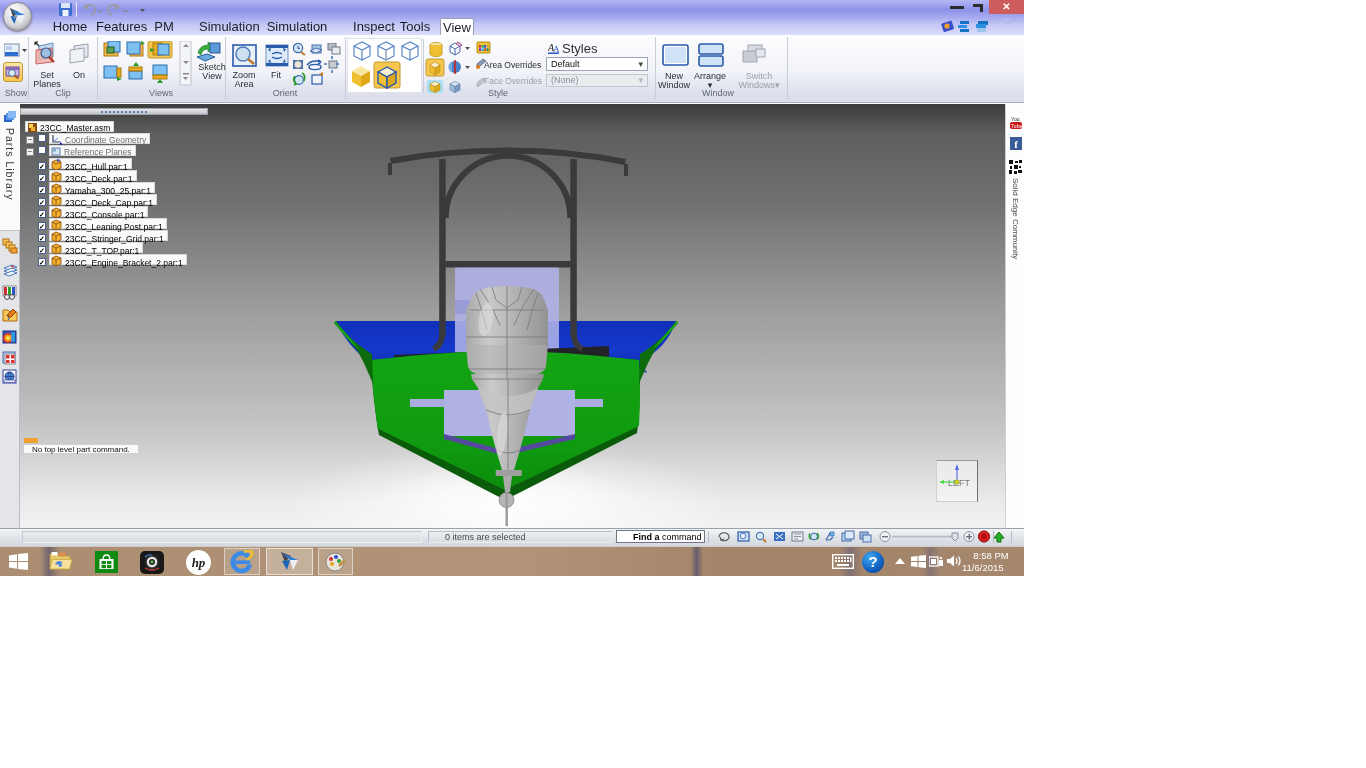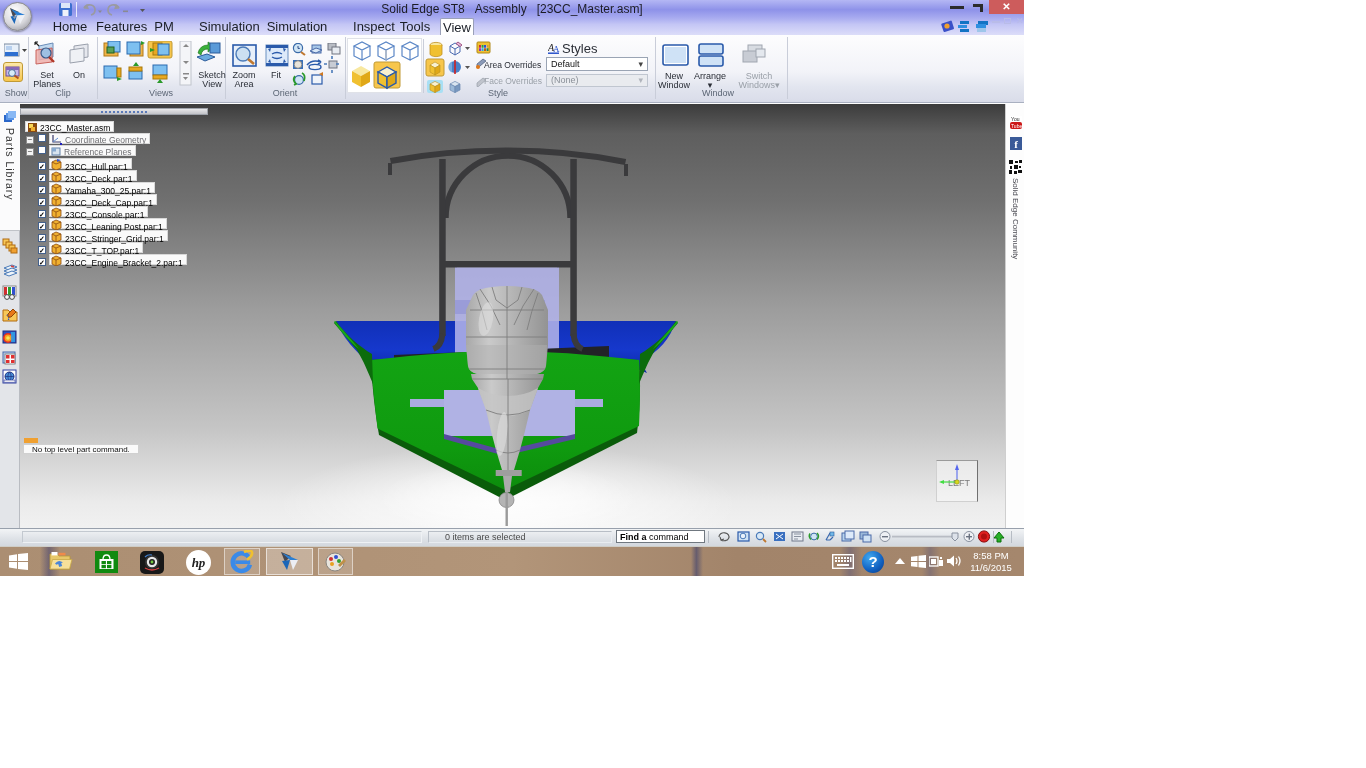--- a/index.html
+++ b/index.html
@@ -77,21 +77,20 @@
       <rect x="6.5" y="8" width="6" height="6" fill="#eef2fa"></rect>
       <rect x="20" y="0" width="1" height="15" fill="#ffffff" opacity=".8"></rect>
       <path d="M28 6 q2 -4 7 -3 q4 1 4 5 q0 4 -4 5" stroke="#9a9aa0" stroke-width="1.7" fill="none"></path>
       <path d="M31 2 l-3.4 4.4 l5.4 0.8 z" fill="#9a9aa0"></path>
       <path d="M42 8.5 l4 0 l-2 2.6 z" fill="#8a8a92"></path>
       <path d="M63 6 q-2 -4 -7 -3 q-4 1 -4 5 q0 4 4 5" stroke="#9a9aa0" stroke-width="1.7" fill="none"></path>
       <path d="M60 2 l3.4 4.4 l-5.4 0.8 z" fill="#9a9aa0"></path>
       <rect x="67" y="8.5" width="5" height="1.6" fill="#8a8a92"></rect>
       <path d="M84 7 l5 0 l-2.5 3 z" fill="#555"></path>
     </svg>
-    <div id="titletext"><span>Solid Edge ST8&nbsp;&nbsp;&nbsp;Assembly&nbsp;&nbsp;&nbsp;[23CC_Master.asm]</span></div>
     <div class="abs" style="left:950px;top:6px;width:14px;height:3px;background:#2b2b2b"></div>
     <svg class="abs" style="left:972px;top:2px" width="14" height="12" viewBox="0 0 14 12">
       <path d="M1 2 L11 2 L11 10 L8 10 L8 5 L1 5 Z" fill="#2b2b2b"></path>
     </svg>
     <div id="closebtn">✕</div>
     <div class="abs" style="left:992px;top:21px;width:8px;height:2px;background:#b9bce8"></div>
     <div class="abs" style="left:1004px;top:18px;width:7px;height:6px;border:1.5px solid #b9bce8"></div>
     <div class="abs" style="left:1016px;top:17px;width:8px;height:8px;color:#b9bce8;font-size:9px;line-height:8px">✕</div>
     <svg class="abs" style="left:941px;top:20px" width="50" height="13" viewBox="0 0 50 13">
       <rect x="1" y="2" width="11" height="9" rx="1" fill="#3a50c8" transform="rotate(-18 6 6)"></rect>
@@ -187,21 +186,21 @@
       <rect x="78" y="0" width="11" height="44" fill="#f4f5f8" stroke="#c0c4cc"></rect>
       <path d="M81 6 l3 -3 l3 3 z" fill="#888"></path>
       <path d="M81 20 l6 0 l-3 3 z" fill="#888"></path>
       <rect x="81" y="32" width="6" height="1.5" fill="#888"></rect>
       <path d="M81 36 l5 0 l-2.5 3 z" fill="#888"></path>
 
       <path d="M96 12 q2 -8 10 -8 l0 -3 l8 5 l-8 5 l0 -3 q-6 0 -7 6 z" fill="#3ab03a" stroke="#1a701a" stroke-width=".6"></path>
       <rect x="108" y="2" width="10" height="10" fill="#5a9ad8" stroke="#2a5a9a"></rect>
       <path d="M95 16 l10 -3 l8 3 l-10 4 z" fill="#6aaade" stroke="#2a5a9a"></path>
     </svg>
-    <div class="btnlabel" style="left:192px;top:36px;width:40px">Sketch<br>View</div>
+    <div class="btnlabel" style="left:192px;top:28px;width:40px">Sketch<br>View</div>
 
     <svg class="abs" style="left:232px;top:8px" width="110" height="44" viewBox="0 0 110 44">
 
       <rect x="1" y="2" width="23" height="21" fill="#e8f0fa" stroke="#2a5aaa" stroke-width="1.6"></rect>
       <circle cx="11" cy="11" r="7" fill="#cce0f2" stroke="#4a7ab8" stroke-width="1.4"></circle>
       <path d="M16 16 l6 5" stroke="#c07830" stroke-width="2.6"></path>
 
       <rect x="34" y="2" width="22" height="21" fill="#ddeafa" stroke="#6a90c0" stroke-width="1"></rect>
       <rect x="34" y="2" width="22" height="3" fill="#2a5aaa"></rect>
       <rect x="34" y="20" width="22" height="3" fill="#2a5aaa"></rect>
@@ -560,21 +559,21 @@
           <rect x="0" y="10" width="3" height="4" fill="#111"></rect>
           <rect x="5" y="11" width="3" height="3" fill="#111"></rect>
           <rect x="9" y="10" width="4" height="3" fill="#111"></rect>
         </svg>
       <div style="position:absolute;left:5px;top:74px;writing-mode:vertical-lr;font-size:8px;color:#4a4a52;">Solid Edge Community</div>
     </div>
   </div>
   <div id="statusbar">
     <div class="abs" style="left:22px;top:2px;width:400px;height:12px;border:1px solid #c3c9d0;border-right-color:#eef1f4;border-bottom-color:#eef1f4"></div>
     <div class="abs" style="left:428px;top:2px;width:184px;height:12px;border:1px solid #b8bec6;border-right-color:#e8ecf0;border-bottom-color:#e8ecf0;line-height:11px;color:#4a4a4a;padding-left:16px">0 items are selected</div>
-    <div class="abs" style="left:616px;top:1px;width:89px;height:13px;background:#fff;border:1px solid #707880;line-height:12px;padding-left:3px;color:#000"><b>Find a</b> command</div>
+    <div class="abs" style="left:616px;top:1px;width:89px;height:13px;background:#fff;border:1px solid #707880;line-height:12px;padding-left:16px;color:#000"><b>Find a</b> command</div>
     <div class="abs" style="left:708px;top:2px;width:1px;height:12px;background:#b6bcc4"></div>
       <div class="abs" style="left:993px;top:2px;width:1px;height:12px;background:#b6bcc4"></div>
       <div class="abs" style="left:1011px;top:2px;width:1px;height:12px;background:#b6bcc4"></div>
       <svg class="abs" style="left:716px;top:1px" width="302" height="14" viewBox="0 0 302 14">
       <g>
         <path d="M3 7 a5 4 0 1 1 2 3 m-1 -3 l1 3 l3 -1" stroke="#555" stroke-width="1.1" fill="none"></path>
         <rect x="22" y="2" width="11" height="9" fill="#cfe2f4" stroke="#2a5aaa" stroke-width="1.2"></rect>
         <circle cx="27" cy="6" r="2.8" fill="#e8f0fa" stroke="#4a7ab8"></circle>
         <circle cx="44" cy="6" r="3.6" fill="#d8e8f6" stroke="#4a7ab8" stroke-width="1.2"></circle>
         <path d="M47 9 l3 3" stroke="#c07830" stroke-width="1.8"></path>
@@ -689,15 +688,15 @@
     <svg class="abs" style="left:929px;top:9px" width="15" height="13" viewBox="0 0 15 13">
         <rect x="0" y="2" width="9" height="9" fill="none" stroke="#fff" stroke-width="1.3"></rect>
         <rect x="2" y="4" width="5" height="5" fill="#fff"></rect>
         <path d="M11 4 l0 -2 l2 0 l0 2 m1 1 l-4 0 l0 6 l4 0 z" fill="#fff"></path>
       </svg>
     <svg class="abs" style="left:946px;top:8px" width="16" height="14" viewBox="0 0 16 14">
         <path d="M1 5 L4 5 L8 1.5 L8 12.5 L4 9 L1 9 Z" fill="#fff"></path>
         <path d="M10 4 q2 3 0 6 M12.5 2.5 q3 4.5 0 9" stroke="#fff" stroke-width="1.3" fill="none"></path>
       </svg>
     <div class="abs" style="left:962px;top:4px;width:58px;height:11px;color:#fff;font-size:9.5px;text-align:center">8:58 PM</div>
-    <div class="abs" style="left:962px;top:16px;width:58px;height:11px;color:#fff;font-size:9.5px;text-align:center">11/6/2015</div>
+    <div class="abs" style="left:962px;top:16px;width:58px;height:11px;color:#fff;font-size:9.5px;text-align:left">11/6/2015</div>
   </div>
 </div>
 
 </body></html>

